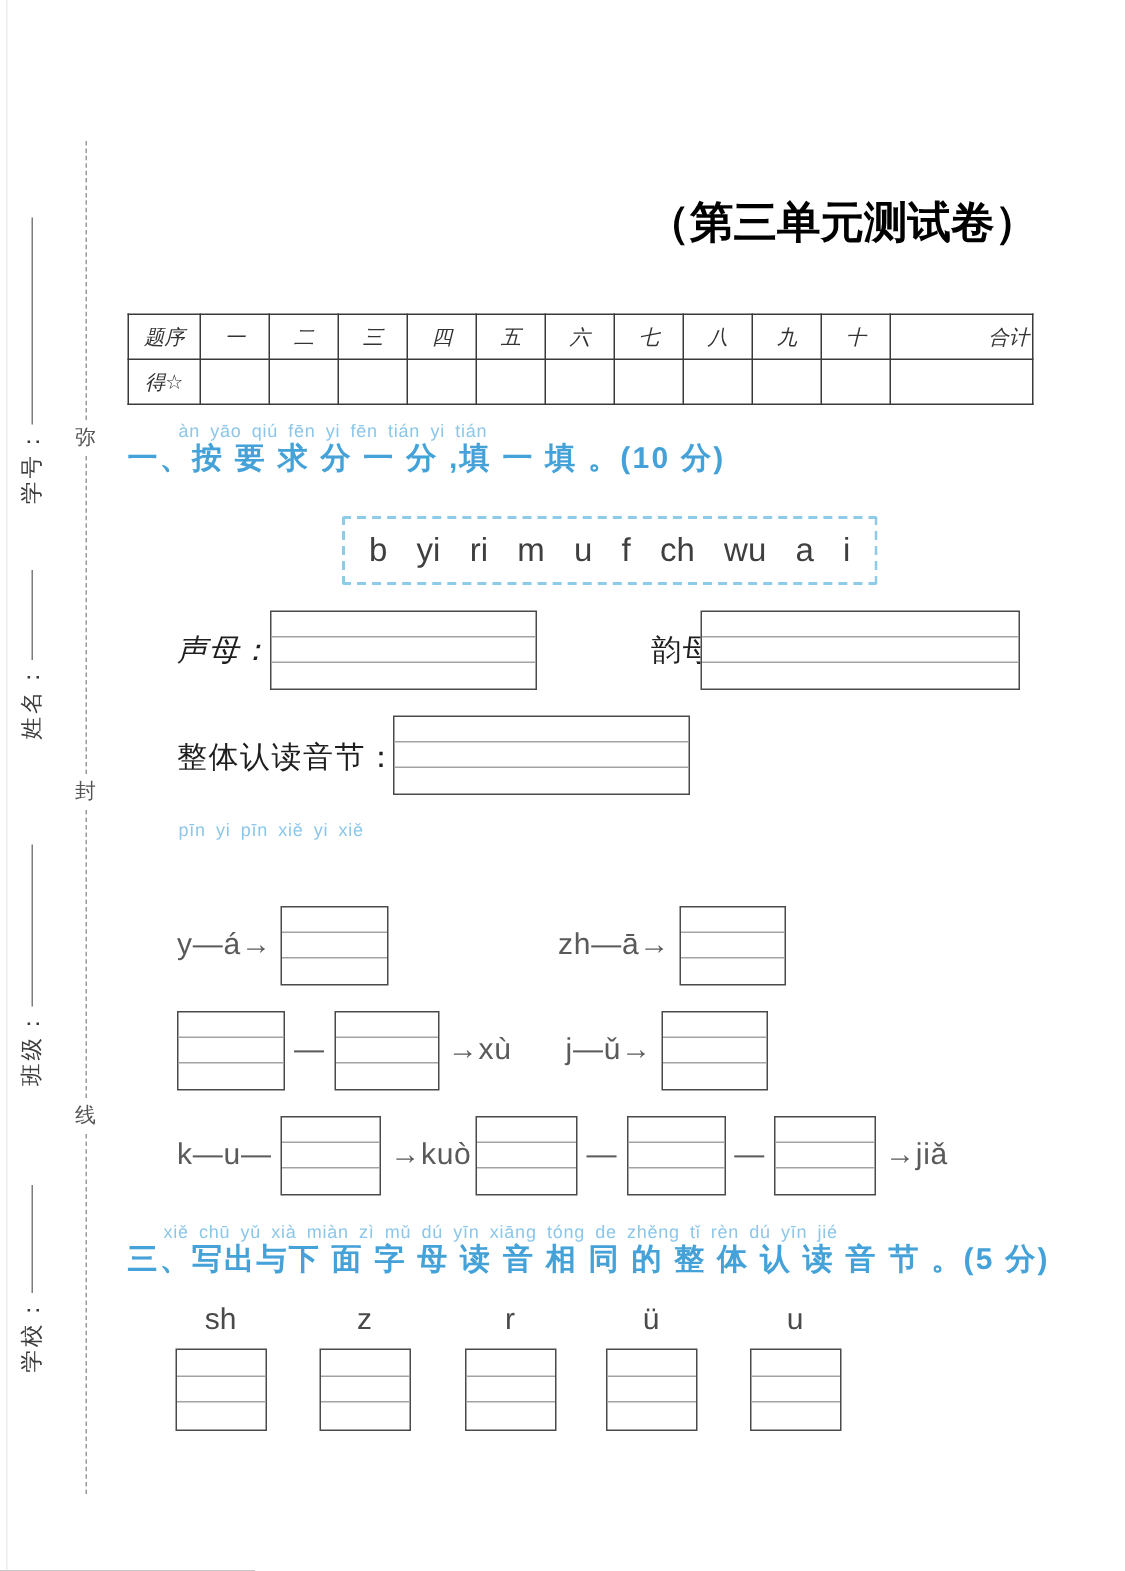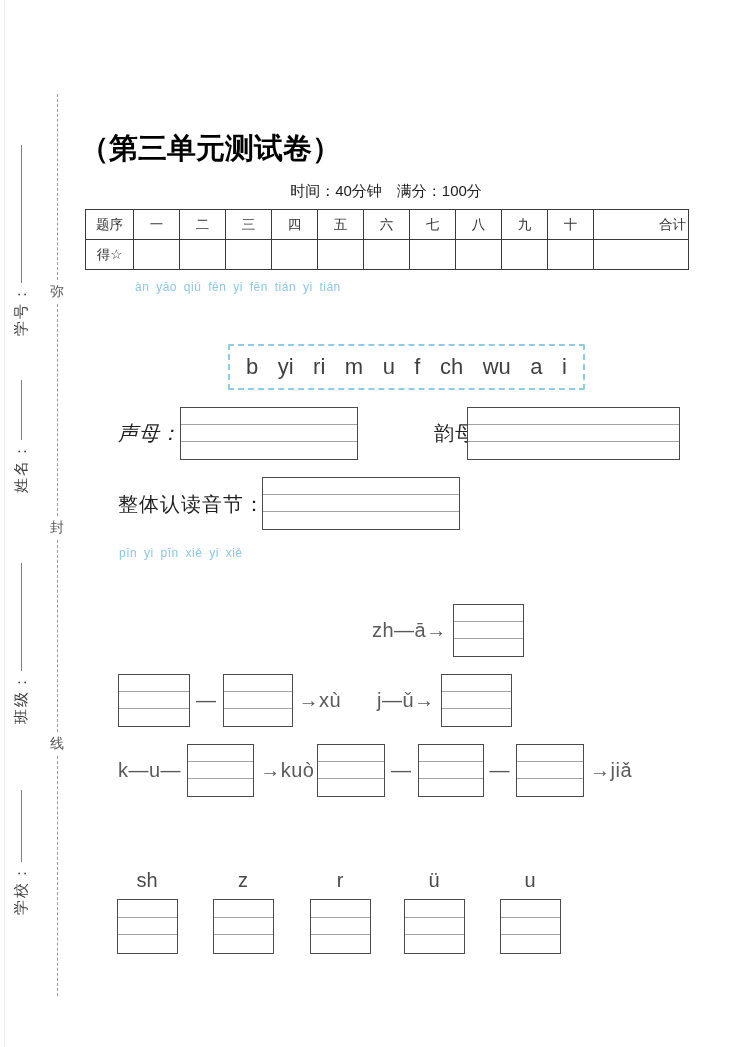--- a/index.html
+++ b/index.html
@@ -26,30 +26,30 @@
     position:absolute; left:49px; top:94px; height:902px; width:16px;
     display:flex; flex-direction:column; align-items:center;
     font-size:14px; color:#555;
   }
   .sealseg { width:0; border-left:1px dashed #9a9a9a; }
   .sealchar { padding:3px 0; letter-spacing:0; }
 
   
   .title { position:absolute; left:80px; width:612px; top:68px; text-align:center;
            font-size:35px; font-weight:900; color:#000; letter-spacing:0.5px; }
-  .subtitle { position:absolute; left:80px; width:612px; top:129px; text-align:left;
+  .subtitle { position:absolute; left:80px; width:612px; top:129px; text-align:right;
               font-size:29px; font-weight:900; color:#000; }
   .meta { position:absolute; left:80px; width:612px; top:182px; text-align:center;
           font-size:15px; color:#1b1b1b; font-weight:500; }
 
   
   .scoretable { position:absolute; left:85px; top:209px; border-collapse:collapse; }
   .scoretable td {
     border:1.5px solid #3a3a3a; height:30px; text-align:center;
-    font-size:13.5px; color:#333; padding:0 2px;
+    font-size:13.5px; color:#333; padding:0 2px;font-style:italic;
   }
   .scoretable td.c-first { width:48px; }
   .scoretable td.c-num { width:46px; }
   .scoretable td.c-last { width:95px;text-align:right; }
 
   
   .sec { position:absolute; left:85px; }
   .sec .py { font-size:12px; color:#8cc6e8; letter-spacing:0.5px; word-spacing:3px; line-height:14px; }
   .sec .hd { font-size:20px; color:#45a2d8; font-weight:700; letter-spacing:1.5px; line-height:24px; }
 
@@ -111,21 +111,20 @@
     <div class="sealseg" style="height:186px;"></div>
     <div class="sealchar">弥</div>
     <div class="sealseg" style="height:212px;"></div>
     <div class="sealchar">封</div>
     <div class="sealseg" style="height:192px;"></div>
     <div class="sealchar">线</div>
     <div class="sealseg" style="flex:1;"></div>
   </div>
 
   <div class="subtitle">（第三单元测试卷）</div>
-  <div class="meta">时间：40分钟　满分：100分</div>
 
   <table class="scoretable">
     <tbody>
         <tr>
       <td class="c-first">题序</td>
       <td class="c-num">一</td>
       <td class="c-num">二</td>
       <td class="c-num">三</td>
       <td class="c-num">四</td>
       <td class="c-num">五</td>
@@ -147,21 +146,22 @@
       <td class="c-num"></td>
       <td class="c-num"></td>
       <td class="c-num"></td>
       <td class="c-num"></td>
       <td class="c-last"></td>
     </tr>
   </tbody>
     </table>
 
   <div class="sec" style="top:280px;">
-    <div class="py" style="margin-left:50px;">àn yāo qiú fēn yi fēn   tián yi tián</div>
+    <div class="py" style="margin-left:34px;">àn yāo qiú fēn yi fēn   tián yi tián</div>
+    <div class="hd">一、按 要 求 分 一 分 ,填 一 填 。(10 分)</div>
   </div>
 
   <div class="dashedbox">
     <span>b</span>
     <span>yi</span>
     <span>ri</span>
     <span>m</span>
     <span>u</span>
     <span>f</span>
     <span>ch</span>
@@ -184,20 +184,27 @@
   <div class="flabel" style="left:118px; top:478px;">整体认读音节：</div>
   <div class="plbox" style="position:absolute; left:262px; top:477px; width:198px; height:53px;">
     <div class="ln l1"></div>
     <div class="ln l2"></div>
   </div>
 
   <div class="sec" style="top:546px;">
     <div class="py" style="margin-left:34px;">pīn yi pīn   xiě yi xiě</div>
   </div>
 
+  <div class="exgroup" style="left:118px; top:604px;">
+    <span class="extext">y—á→</span>
+    <div class="plbox" style="width:72px; height:53px;">
+      <div class="ln l1"></div>
+      <div class="ln l2"></div>
+    </div>
+  </div>
   <div class="exgroup" style="left:372px; top:604px;align-items:center;">
     <span class="extext">zh—ā→</span>
     <div class="plbox" style="width:71px; height:53px;">
       <div class="ln l1"></div>
       <div class="ln l2"></div>
     </div>
   </div>
 
   <div class="exgroup" style="left:118px; top:674px;">
     <div class="plbox" style="width:72px; height:53px;">
@@ -238,20 +245,24 @@
       <div class="ln l2"></div>
     </div>
     <span class="extext">—</span>
     <div class="plbox" style="width:68px; height:53px;">
       <div class="ln l1"></div>
       <div class="ln l2"></div>
     </div>
     <span class="extext">→jiǎ</span>
   </div>
 
+  <div class="sec" style="top:814px;">
+    <div class="py" style="margin-left:24px;">xiě chū yǔ xià miàn zì mǔ dú yīn xiāng tóng de zhěng tǐ rèn dú yīn jié</div>
+    <div class="hd">三、写出与下 面 字 母 读 音 相 同 的 整 体 认 读 音 节 。(5 分)</div>
+  </div>
 
   <div class="lettercol" style="left:116px; top:868px;justify-content:center;">
     <div class="letter">sh</div>
     <div class="plbox">
       <div class="ln l1"></div>
       <div class="ln l2"></div>
     </div>
   </div>
   <div class="lettercol" style="left:212px; top:868px;">
     <div class="letter">z</div>

